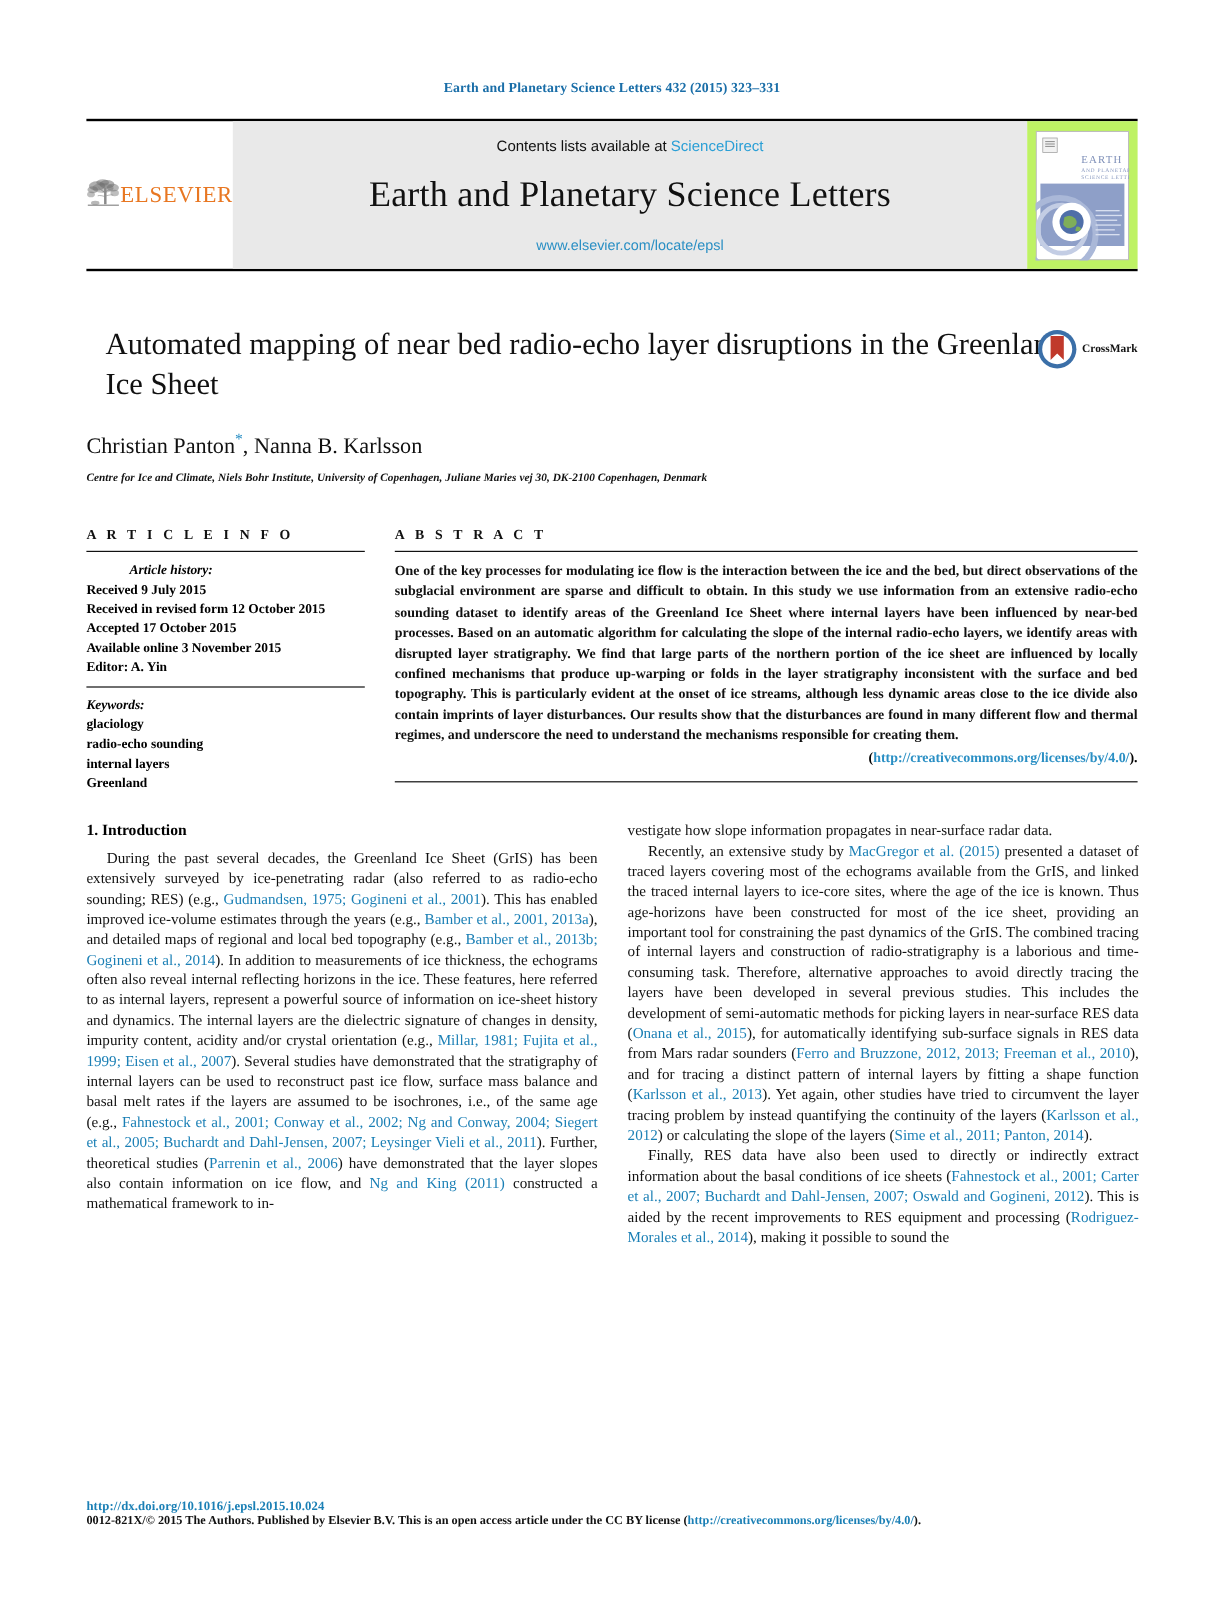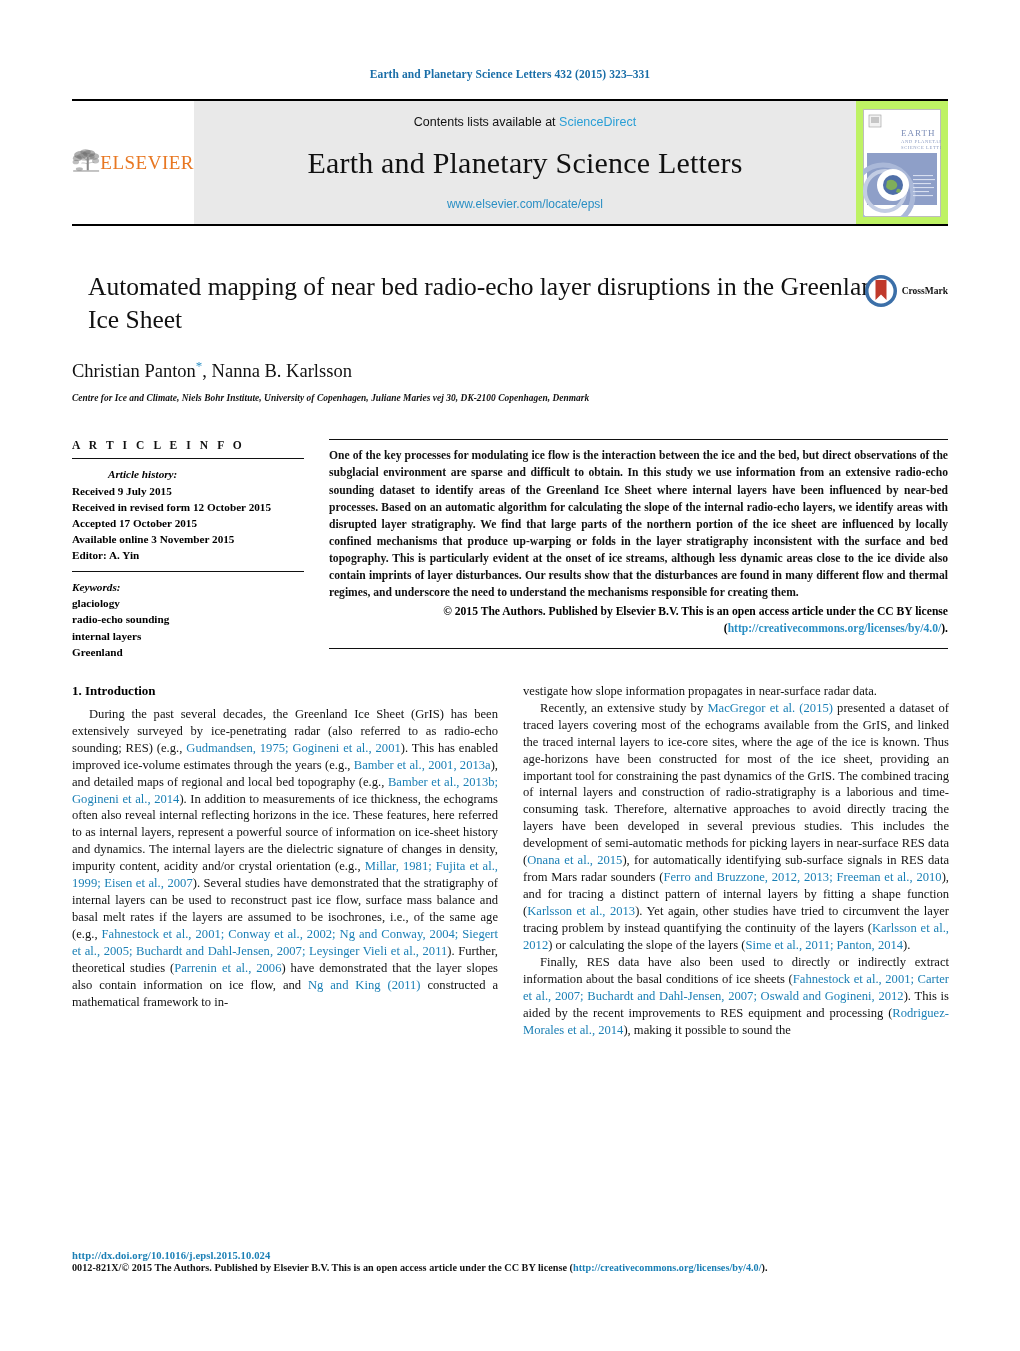--- a/index.html
+++ b/index.html
@@ -374,24 +374,25 @@
       <div class="hist-line">Editor: A. Yin</div>
       <div class="rule-thin"></div>
       <div class="kw-label">Keywords:</div>
       <div class="kw-line">glaciology</div>
       <div class="kw-line">radio-echo sounding</div>
       <div class="kw-line">internal layers</div>
       <div class="kw-line">Greenland</div>
     </div>
 
     <div class="col-abs">
+      <div class="sec-head">A B S T R A C T</div>
       <div class="rule"></div>
       <div class="abstract-body">One of the key processes for modulating ice flow is the interaction between the ice and the bed, but direct observations of the subglacial environment are sparse and difficult to obtain. In this study we use information from an extensive radio-echo sounding dataset to identify areas of the Greenland Ice Sheet where internal layers have been influenced by near-bed processes. Based on an automatic algorithm for calculating the slope of the internal radio-echo layers, we identify areas with disrupted layer stratigraphy. We find that large parts of the northern portion of the ice sheet are influenced by locally confined mechanisms that produce up-warping or folds in the layer stratigraphy inconsistent with the surface and bed topography. This is particularly evident at the onset of ice streams, although less dynamic areas close to the ice divide also contain imprints of layer disturbances. Our results show that the disturbances are found in many different flow and thermal regimes, and underscore the need to understand the mechanisms responsible for creating them.</div>
       <div class="copyright">
-        <span class="cr-first">© 2015 The Authors. Published by Elsevier B.V. This is an open access article under the CC BY license</span><span>(</span><span class="lic">http://creativecommons.org/licenses/by/4.0/</span><span>).</span>
+        <span>(</span><span class="lic">http://creativecommons.org/licenses/by/4.0/</span><span>).</span>
       </div>
       <div class="abs-bottom-rule"></div>
     </div>
   </div>
 
   <div class="body-cols">
 
     <div class="bcol">
       <div class="section-title">1. Introduction</div>
       <p class="para"><span>During the past several decades, the Greenland Ice Sheet (GrIS) has been extensively surveyed by ice-penetrating radar (also referred to as radio-echo sounding; RES) (e.g., </span><span class="ref">Gudmandsen, 1975; Gogineni et al., 2001</span><span>). This has enabled improved ice-volume estimates through the years (e.g., </span><span class="ref">Bamber et al., 2001, 2013a</span><span>), and detailed maps of regional and local bed topography (e.g., </span><span class="ref">Bamber et al., 2013b; Gogineni et al., 2014</span><span>). In addition to measurements of ice thickness, the echograms often also reveal internal reflecting horizons in the ice. These features, here referred to as internal layers, represent a powerful source of information on ice-sheet history and dynamics. The internal layers are the dielectric signature of changes in density, impurity content, acidity and/or crystal orientation (e.g., </span><span class="ref">Millar, 1981; Fujita et al., 1999; Eisen et al., 2007</span><span>). Several studies have demonstrated that the stratigraphy of internal layers can be used to reconstruct past ice flow, surface mass balance and basal melt rates if the layers are assumed to be isochrones, i.e., of the same age (e.g., </span><span class="ref">Fahnestock et al., 2001; Conway et al., 2002; Ng and Conway, 2004; Siegert et al., 2005; Buchardt and Dahl-Jensen, 2007; Leysinger Vieli et al., 2011</span><span>). Further, theoretical studies (</span><span class="ref">Parrenin et al., 2006</span><span>) have demonstrated that the layer slopes also contain information on ice flow, and </span><span class="ref">Ng and King (2011)</span><span> constructed a mathematical framework to in-</span></p>

